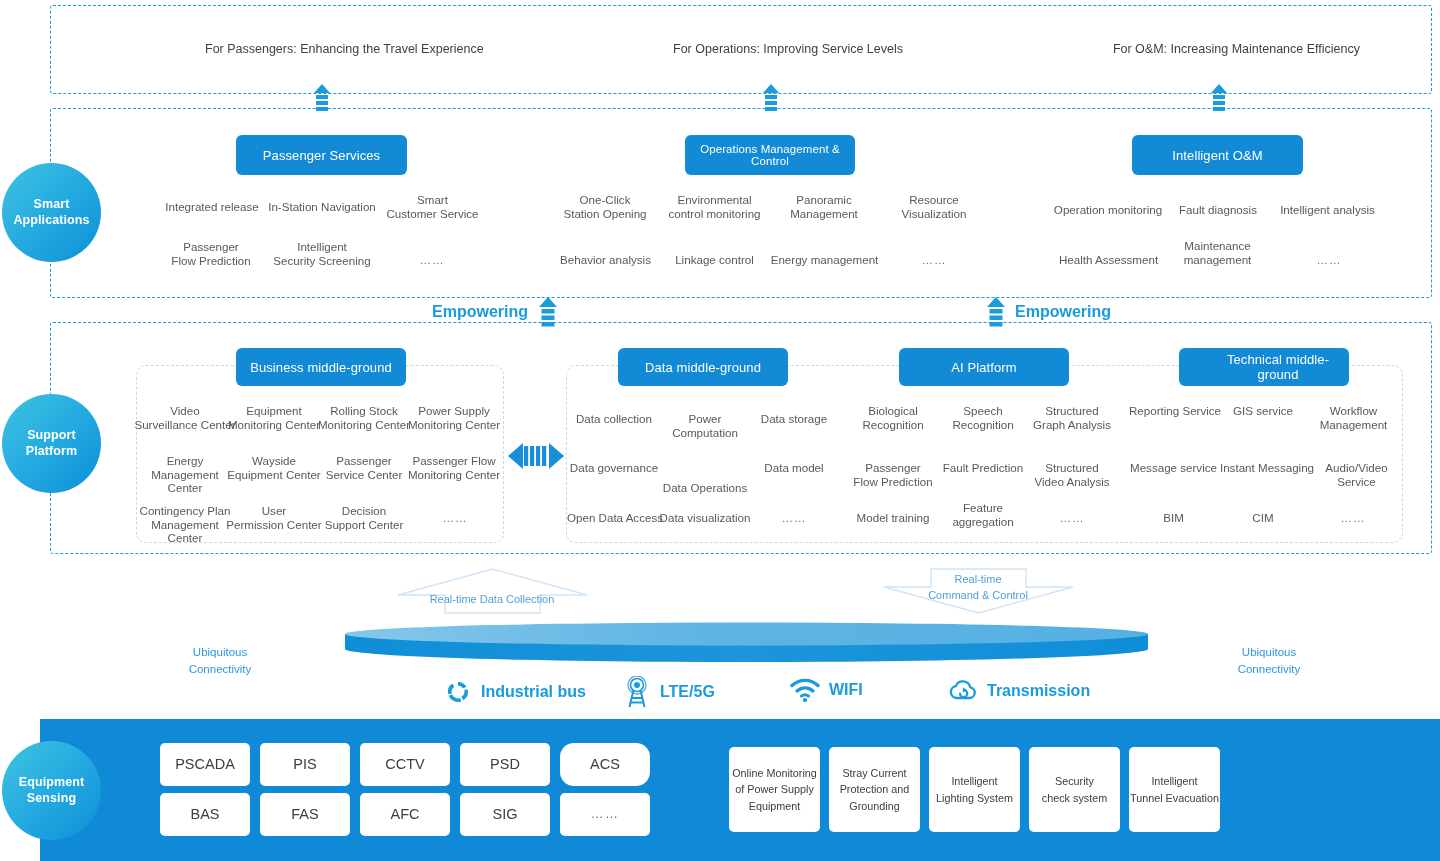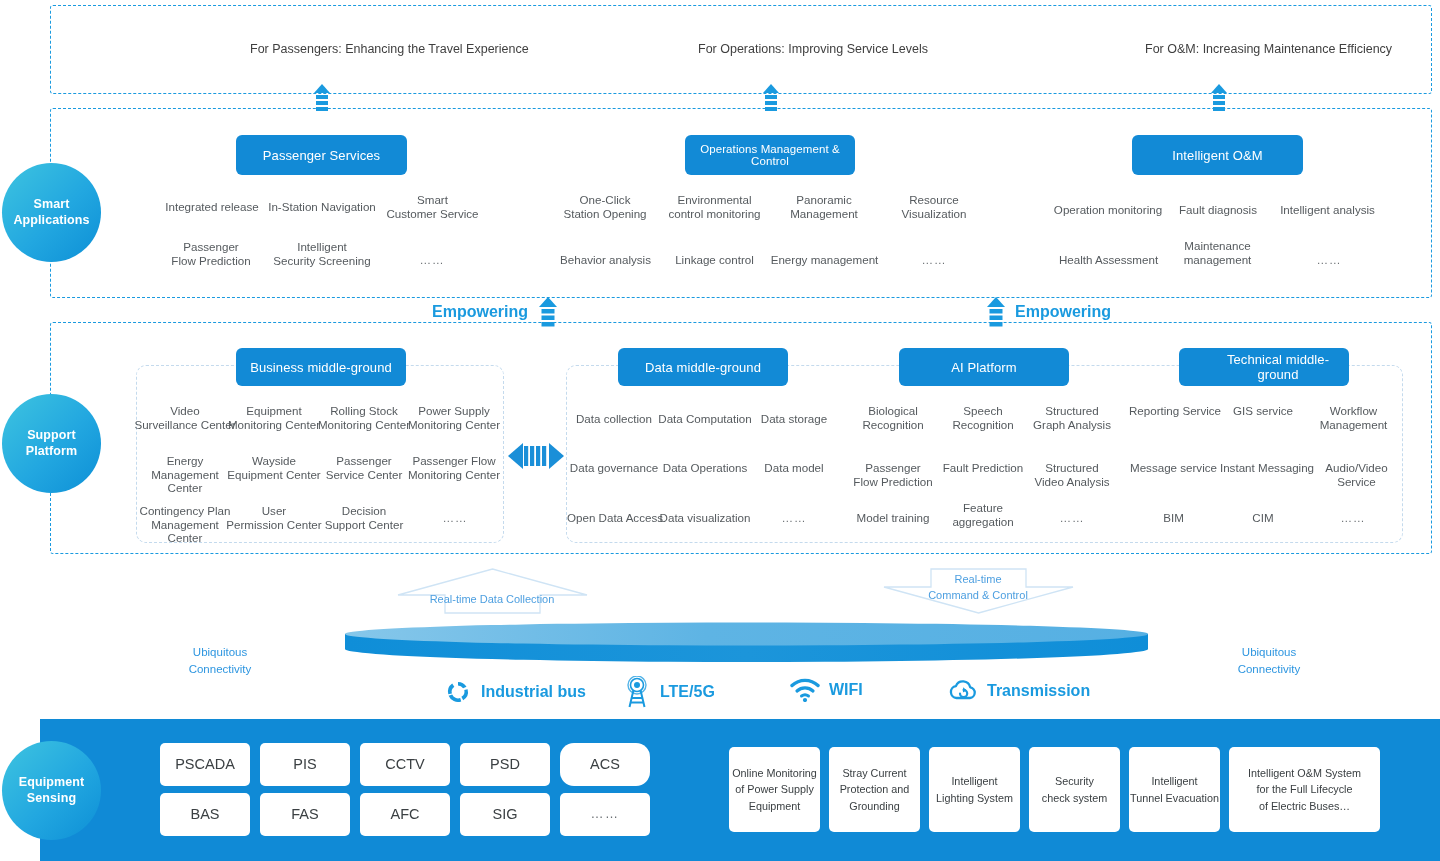--- a/index.html
+++ b/index.html
@@ -48,23 +48,22 @@
     font-size: 13px;
     letter-spacing: .1px;
     z-index: 5;
   }
 
   
   .goal-label {
     position: absolute;
     color: #3f3f3f;
     font-size: 12.5px;
-    text-align: left;
+    text-align: right;
     white-space: nowrap;
-    margin-left: 45px;
   }
 
   
   .item {
     position: absolute;
     color: #555a5e;
     font-size: 11.6px;
     line-height: 1.18;
     text-align: center;
     white-space: pre-line;
@@ -273,25 +272,25 @@
     <rect x="16" y="6" width="4.2" height="20" fill="#1a8fd8"></rect>
     <rect x="22" y="6" width="4.2" height="20" fill="#1a8fd8"></rect>
     <rect x="28" y="6" width="4.2" height="20" fill="#1a8fd8"></rect>
     <rect x="34" y="6" width="4.2" height="20" fill="#1a8fd8"></rect>
   </svg>
 
   <div class="group-box" style="left:566px; top:365px; width:837px; height:178px;"></div>
 
   <div class="pill" style="left:618px; top:348px; width:170px; height:38px;">Data middle-ground</div>
   <div class="item" style="left:567px; top:412px; width:94px;">Data collection</div>
-  <div class="item" style="left:656px; top:412px; width:98px;">Data Computation</div>
+  <div class="item" style="left:656px; top:412px; width:98px;">Power Computation</div>
   <div class="item" style="left:751px; top:412px; width:86px;">Data storage</div>
 
   <div class="item" style="left:566px; top:461px; width:96px;">Data governance</div>
-  <div class="item" style="left:656px; top:461px; width:98px;">Data Operations</div>
+  <div class="item" style="left:656px; top:481px; width:98px;">Data Operations</div>
   <div class="item" style="left:751px; top:461px; width:86px;">Data model</div>
 
   <div class="item" style="left:566px; top:511px; width:98px;">Open Data Access</div>
   <div class="item" style="left:656px; top:511px; width:98px;">Data visualization</div>
   <div class="item dots" style="left:762px; top:511px; width:64px;">……</div>
 
   <div class="pill" style="left:899px; top:348px; width:170px; height:38px;">AI Platform</div>
   <div class="item" style="left:843px; top:404px; width:100px;">Biological
 Recognition</div>
   <div class="item" style="left:937px; top:404px; width:92px;">Speech
@@ -423,17 +422,14 @@
 Equipment</div>
   <div class="chip small" style="left:829px; top:747px; width:91px; height:85px;">Stray Current
 Protection and
 Grounding</div>
   <div class="chip small" style="left:929px; top:747px; width:91px; height:85px;">Intelligent
 Lighting System</div>
   <div class="chip small" style="left:1029px; top:747px; width:91px; height:85px;">Security
 check system</div>
   <div class="chip small" style="left:1129px; top:747px; width:91px; height:85px;">Intelligent
 Tunnel Evacuation</div>
-  <div class="chip small" style="left:1229px; top:747px; width:151px; height:85px;">Intelligent O&amp;M System
-for the Full Lifecycle
-of Electric Buses…</div>
 
 </div>
 
 </body></html>

